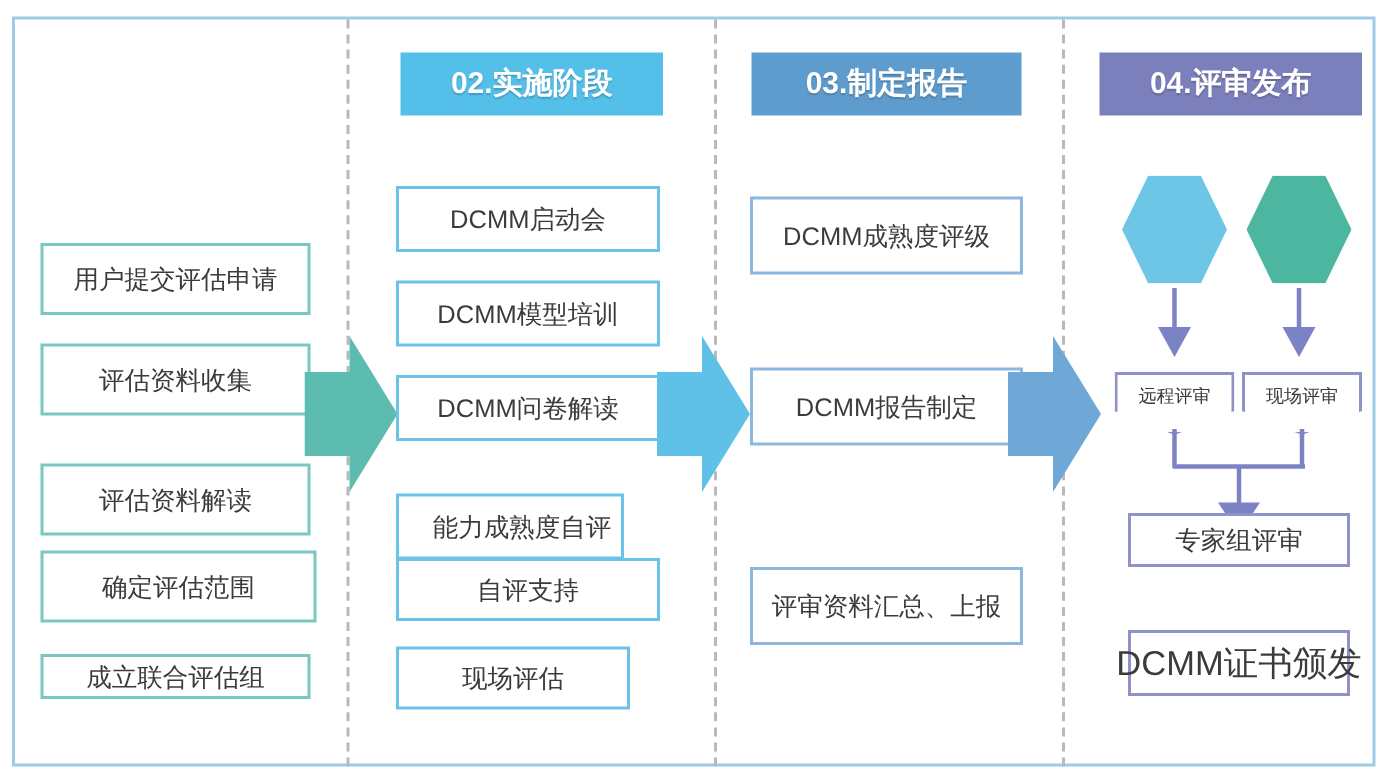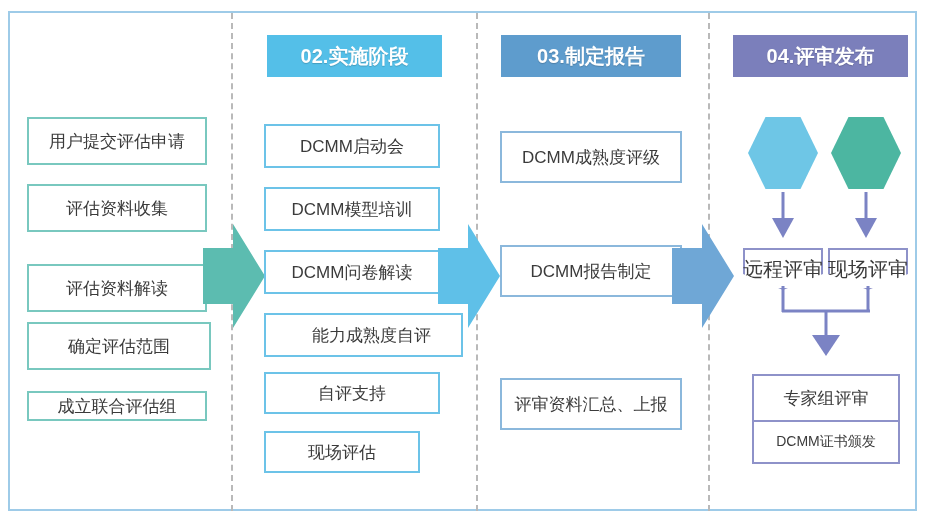--- a/index.html
+++ b/index.html
@@ -71,37 +71,37 @@
     border: 2px solid #7ec9c0;
     box-sizing: border-box;
     text-align: center;
     color: #3b3b3b;
     font-size: 17px;
     white-space: nowrap;
     display: flex;
     align-items: center;
     justify-content: center;
   }
-  .col1-box { border-color: #79c8bf; }
+  .col1-box { border-color: #79c8bf; margin-top: 45px; }
   .col2-box { border-color: #6cc3e8; }
   .col3-box { border-color: #8bb8dc; }
   .col4-box { border-color: #8e92c9; }
 
   
   #c1-b0 { left: 27px;  top: 117px; width: 180px; height: 48px; }
   #c1-b1 { left: 27px;  top: 184px; width: 180px; height: 48px; }
   #c1-b2 { left: 27px;  top: 264px; width: 180px; height: 48px; }
   #c1-b3 { left: 27px;  top: 322px; width: 184px; height: 48px; }
   #c1-b4 { left: 27px;  top: 391px; width: 180px; height: 30px; }
 
   
   #c2-b0 { left: 264px; top: 124px; width: 176px; height: 44px; }
   #c2-b1 { left: 264px; top: 187px; width: 176px; height: 44px; }
   #c2-b2 { left: 264px; top: 250px; width: 176px; height: 44px; }
-  #c2-b3 { left: 264px; top: 313px; width: 199px; height: 44px; padding-left: 16px; }
+  #c2-b3 { left: 264px; top: 329px; width: 152px; height: 44px; padding-left: 16px; }
   #c2-b4 { left: 264px; top: 372px; width: 176px; height: 42px; }
   #c2-b5 { left: 264px; top: 431px; width: 156px; height: 42px; }
 
   
   #c3-b0 { left: 500px; top: 131px; width: 182px; height: 52px; }
   #c3-b1 { left: 500px; top: 245px; width: 182px; height: 52px; }
   #c3-b2 { left: 500px; top: 378px; width: 182px; height: 52px; }
 
   
   .hexagon {
@@ -122,21 +122,21 @@
   #hexarrow-onsite { left: 853px; top: 192px; }
 
   .pent-box {
     position: absolute;
     width: 80px;
     height: 42px;
     background: #ffffff;
     border: 2px solid #8e92c9;
     box-sizing: border-box;
     clip-path: polygon(0% 0%, 100% 0%, 100% 62%, 50% 100%, 0% 62%);
-    font-size: 20px;
+    font-size: 12px;
     color: #3b3b3b;
     display: flex;
     align-items: flex-start;
     justify-content: center;
     padding-top: 6px;
     white-space: nowrap;
   }
   #pent-remote { left: 743px; top: 248px; }
   #pent-onsite { left: 828px; top: 248px; }
 
@@ -144,32 +144,32 @@
     position: absolute;
     left: 740px;
     top: 286px;
     width: 175px;
     height: 72px;
   }
 
   #c4-b-expert {
     position: absolute;
     left: 752px;
-    top: 374px;
+    top: 342px;
     width: 148px;
-    height: 48px;
+    height: 36px;
     font-size: 17px;
   }
   #c4-b-cert {
     position: absolute;
     left: 752px;
     top: 420px;
     width: 148px;
     height: 44px;
-    font-size: 14px;
+    font-size: 23px;
   }
 
   
   .stage-arrow {
     position: absolute;
     width: 62px;
     height: 108px;
   }
   #arrow-1 { left: 203px; top: 222px; }
   #arrow-2 { left: 438px; top: 222px; }

